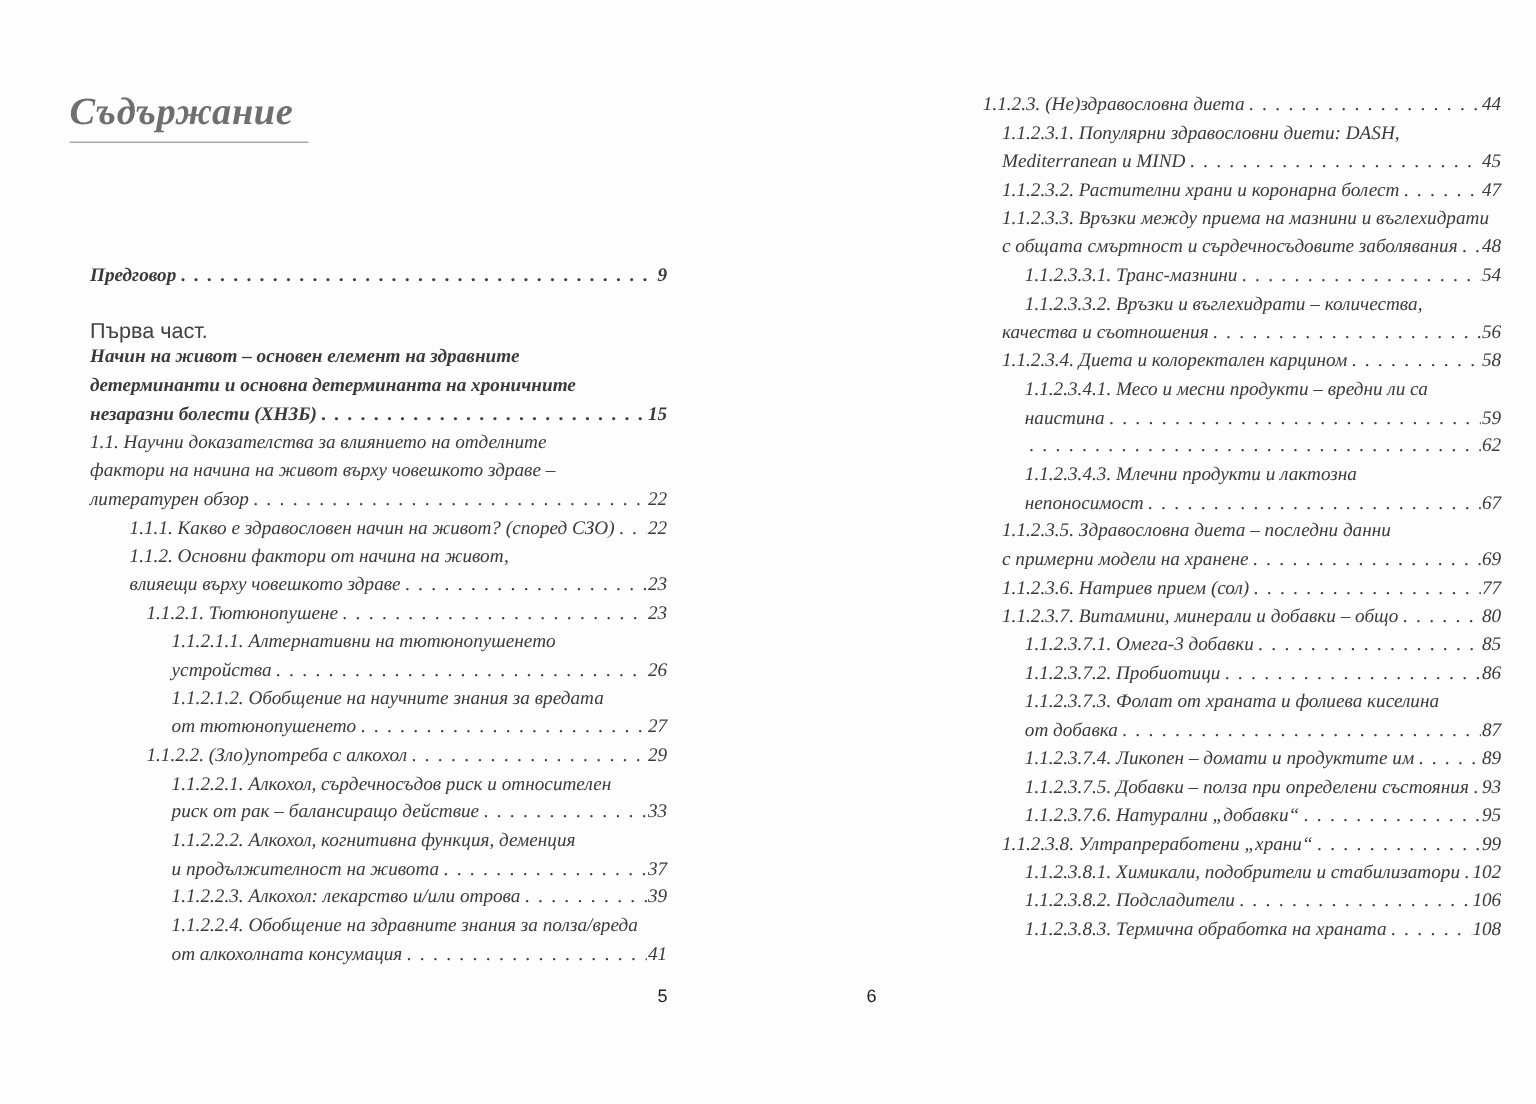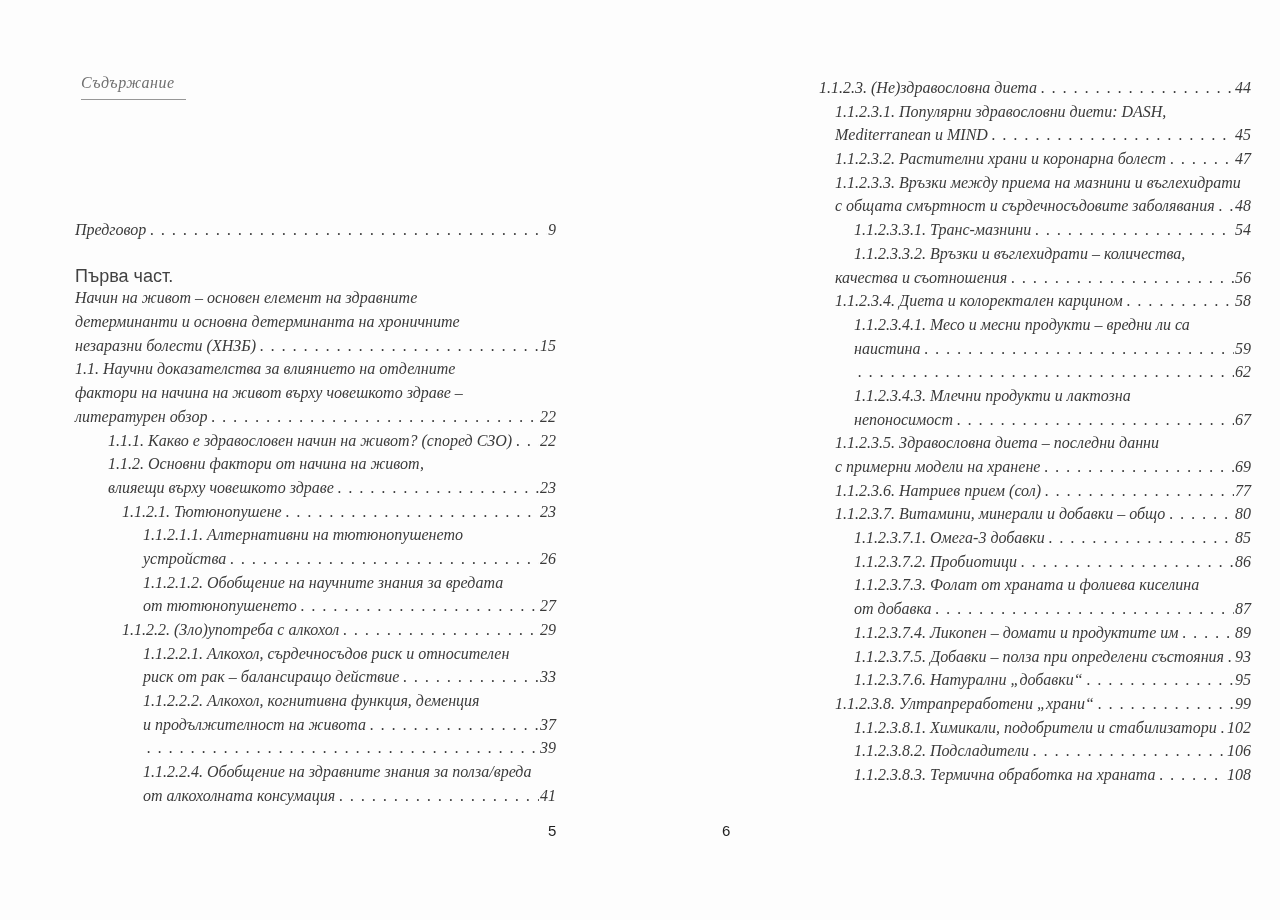--- a/index.html
+++ b/index.html
@@ -13,46 +13,47 @@
     background:var(--bg);
     font-family:"Liberation Serif", serif;
     color:var(--text);
     position:relative;
     overflow:hidden;
   }
   .spread{position:absolute;inset:0;}
 
   .toc-title{
     position:absolute;
-    left:81px; top:74px;
+    left:58px; top:74px;
     font-style:italic;
-    font-size:16px;
+    font-size:32px;
     color:var(--title);
     display:inline-block;
     padding:0 12px 7px 0;
     border-bottom:1.5px solid #979797;
     letter-spacing:0.5px;
+    font-weight:bold;
   }
 
   .col{
     position:absolute;
     font-style:italic;
     font-size:16px;
   }
   .col-left{ left:75px;  top:221px; width:481px; }
   .col-right{ left:819px; top:79px;  width:432px; }
 
   .line{
     display:flex;
     align-items:baseline;
     height:23.7px;
     white-space:nowrap;
   }
   .line.gap{ margin-top:21px; }
-  .line.bold{ font-weight:normal; }
+  .line.bold{ font-weight:bold; }
   .line.sans{
     font-family:"Liberation Sans", sans-serif;
     font-style:normal;
     font-size:18px;
     color:#424242;
   }
 
   .col-left  .l1{ padding-left:33px; }
   .col-left  .l2{ padding-left:47px; }
   .col-left  .l3{ padding-left:68px; }
@@ -169,20 +170,21 @@
       </div>
       <div class="line l3">
         <span class="txt">1.1.2.2.2. Алкохол, когнитивна функция, деменция</span>
       </div>
       <div class="line l3">
         <span class="txt">и продължителност на живота</span>
         <span class="dots" aria-hidden="true"> . . . . . . . . . . . . . . . . . . . . . . . . . . . . . . . . . . . . . . . . . . . . . . . . . . . . . . . . . . . . . . . . . . . . . . . . . . . . . . . . . . . . . . . . . .</span>
         <span class="pg">37</span>
       </div>
       <div class="line l3">
+        <span class="txt">1.1.2.2.3. Алкохол: лекарство и/или отрова</span>
         <span class="dots" aria-hidden="true"> . . . . . . . . . . . . . . . . . . . . . . . . . . . . . . . . . . . . . . . . . . . . . . . . . . . . . . . . . . . . . . . . . . . . . . . . . . . . . . . . . . . . . . . . . .</span>
         <span class="pg">39</span>
       </div>
       <div class="line l3">
         <span class="txt">1.1.2.2.4. Обобщение на здравните знания за полза/вреда</span>
       </div>
       <div class="line l3">
         <span class="txt">от алкохолната консумация</span>
         <span class="dots" aria-hidden="true"> . . . . . . . . . . . . . . . . . . . . . . . . . . . . . . . . . . . . . . . . . . . . . . . . . . . . . . . . . . . . . . . . . . . . . . . . . . . . . . . . . . . . . . . . . .</span>
         <span class="pg">41</span>

